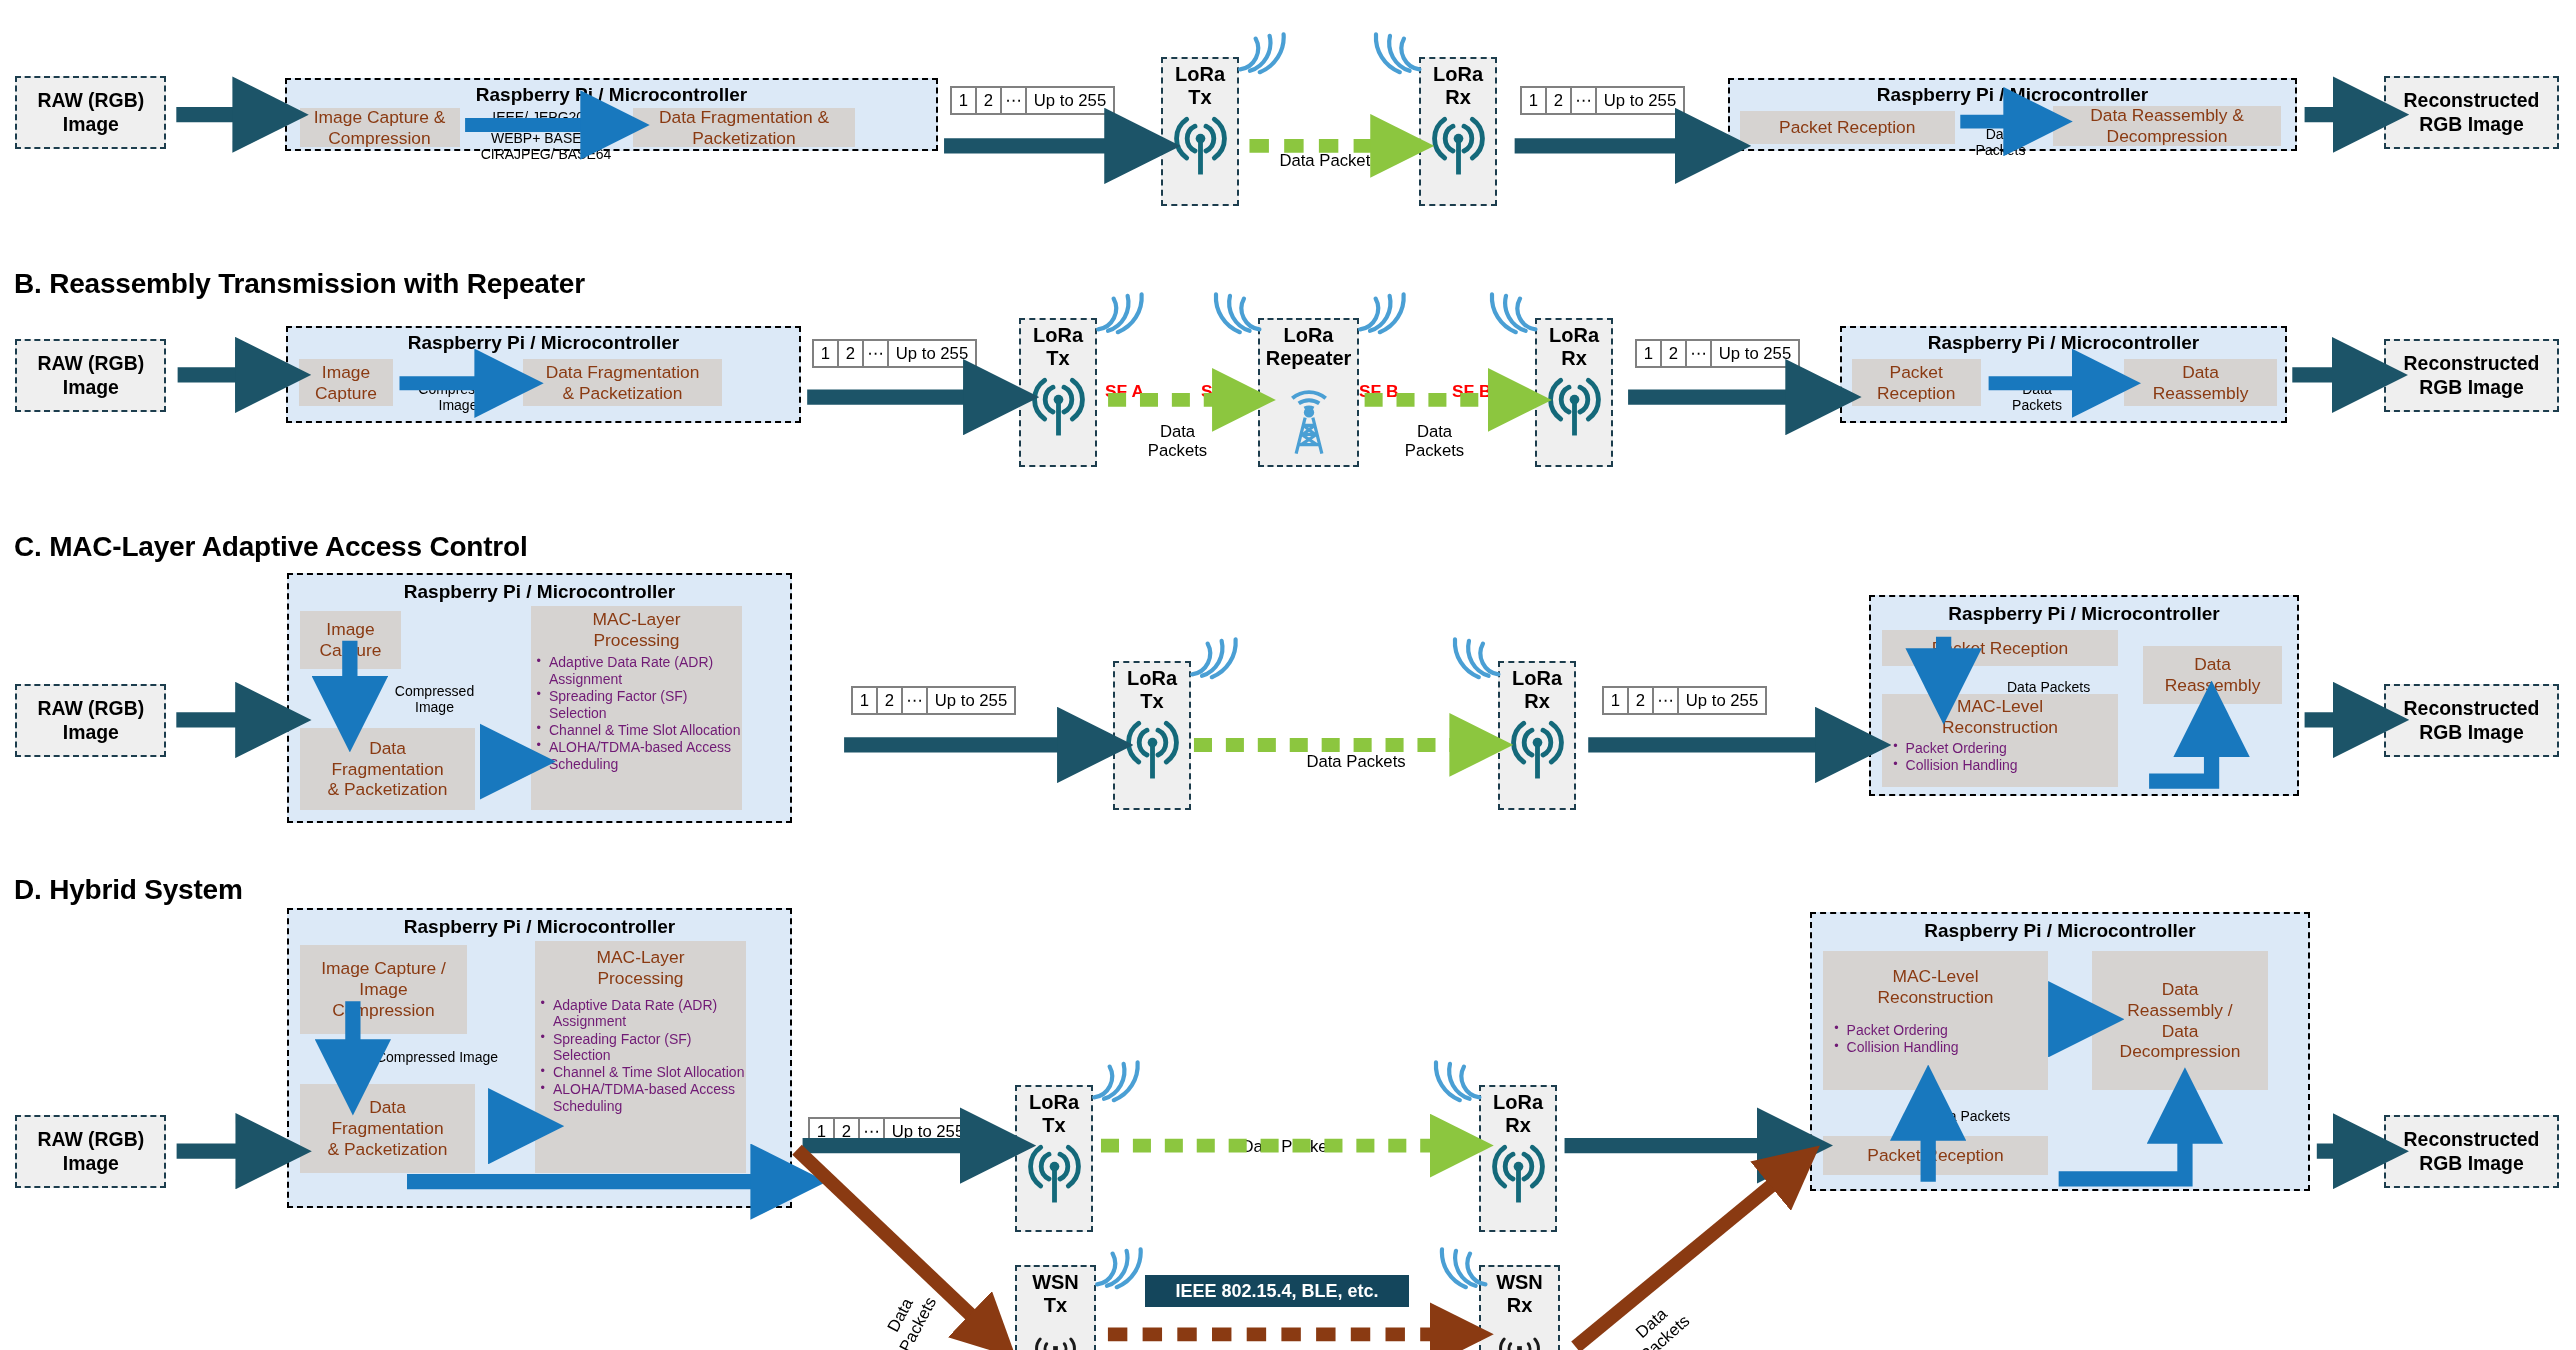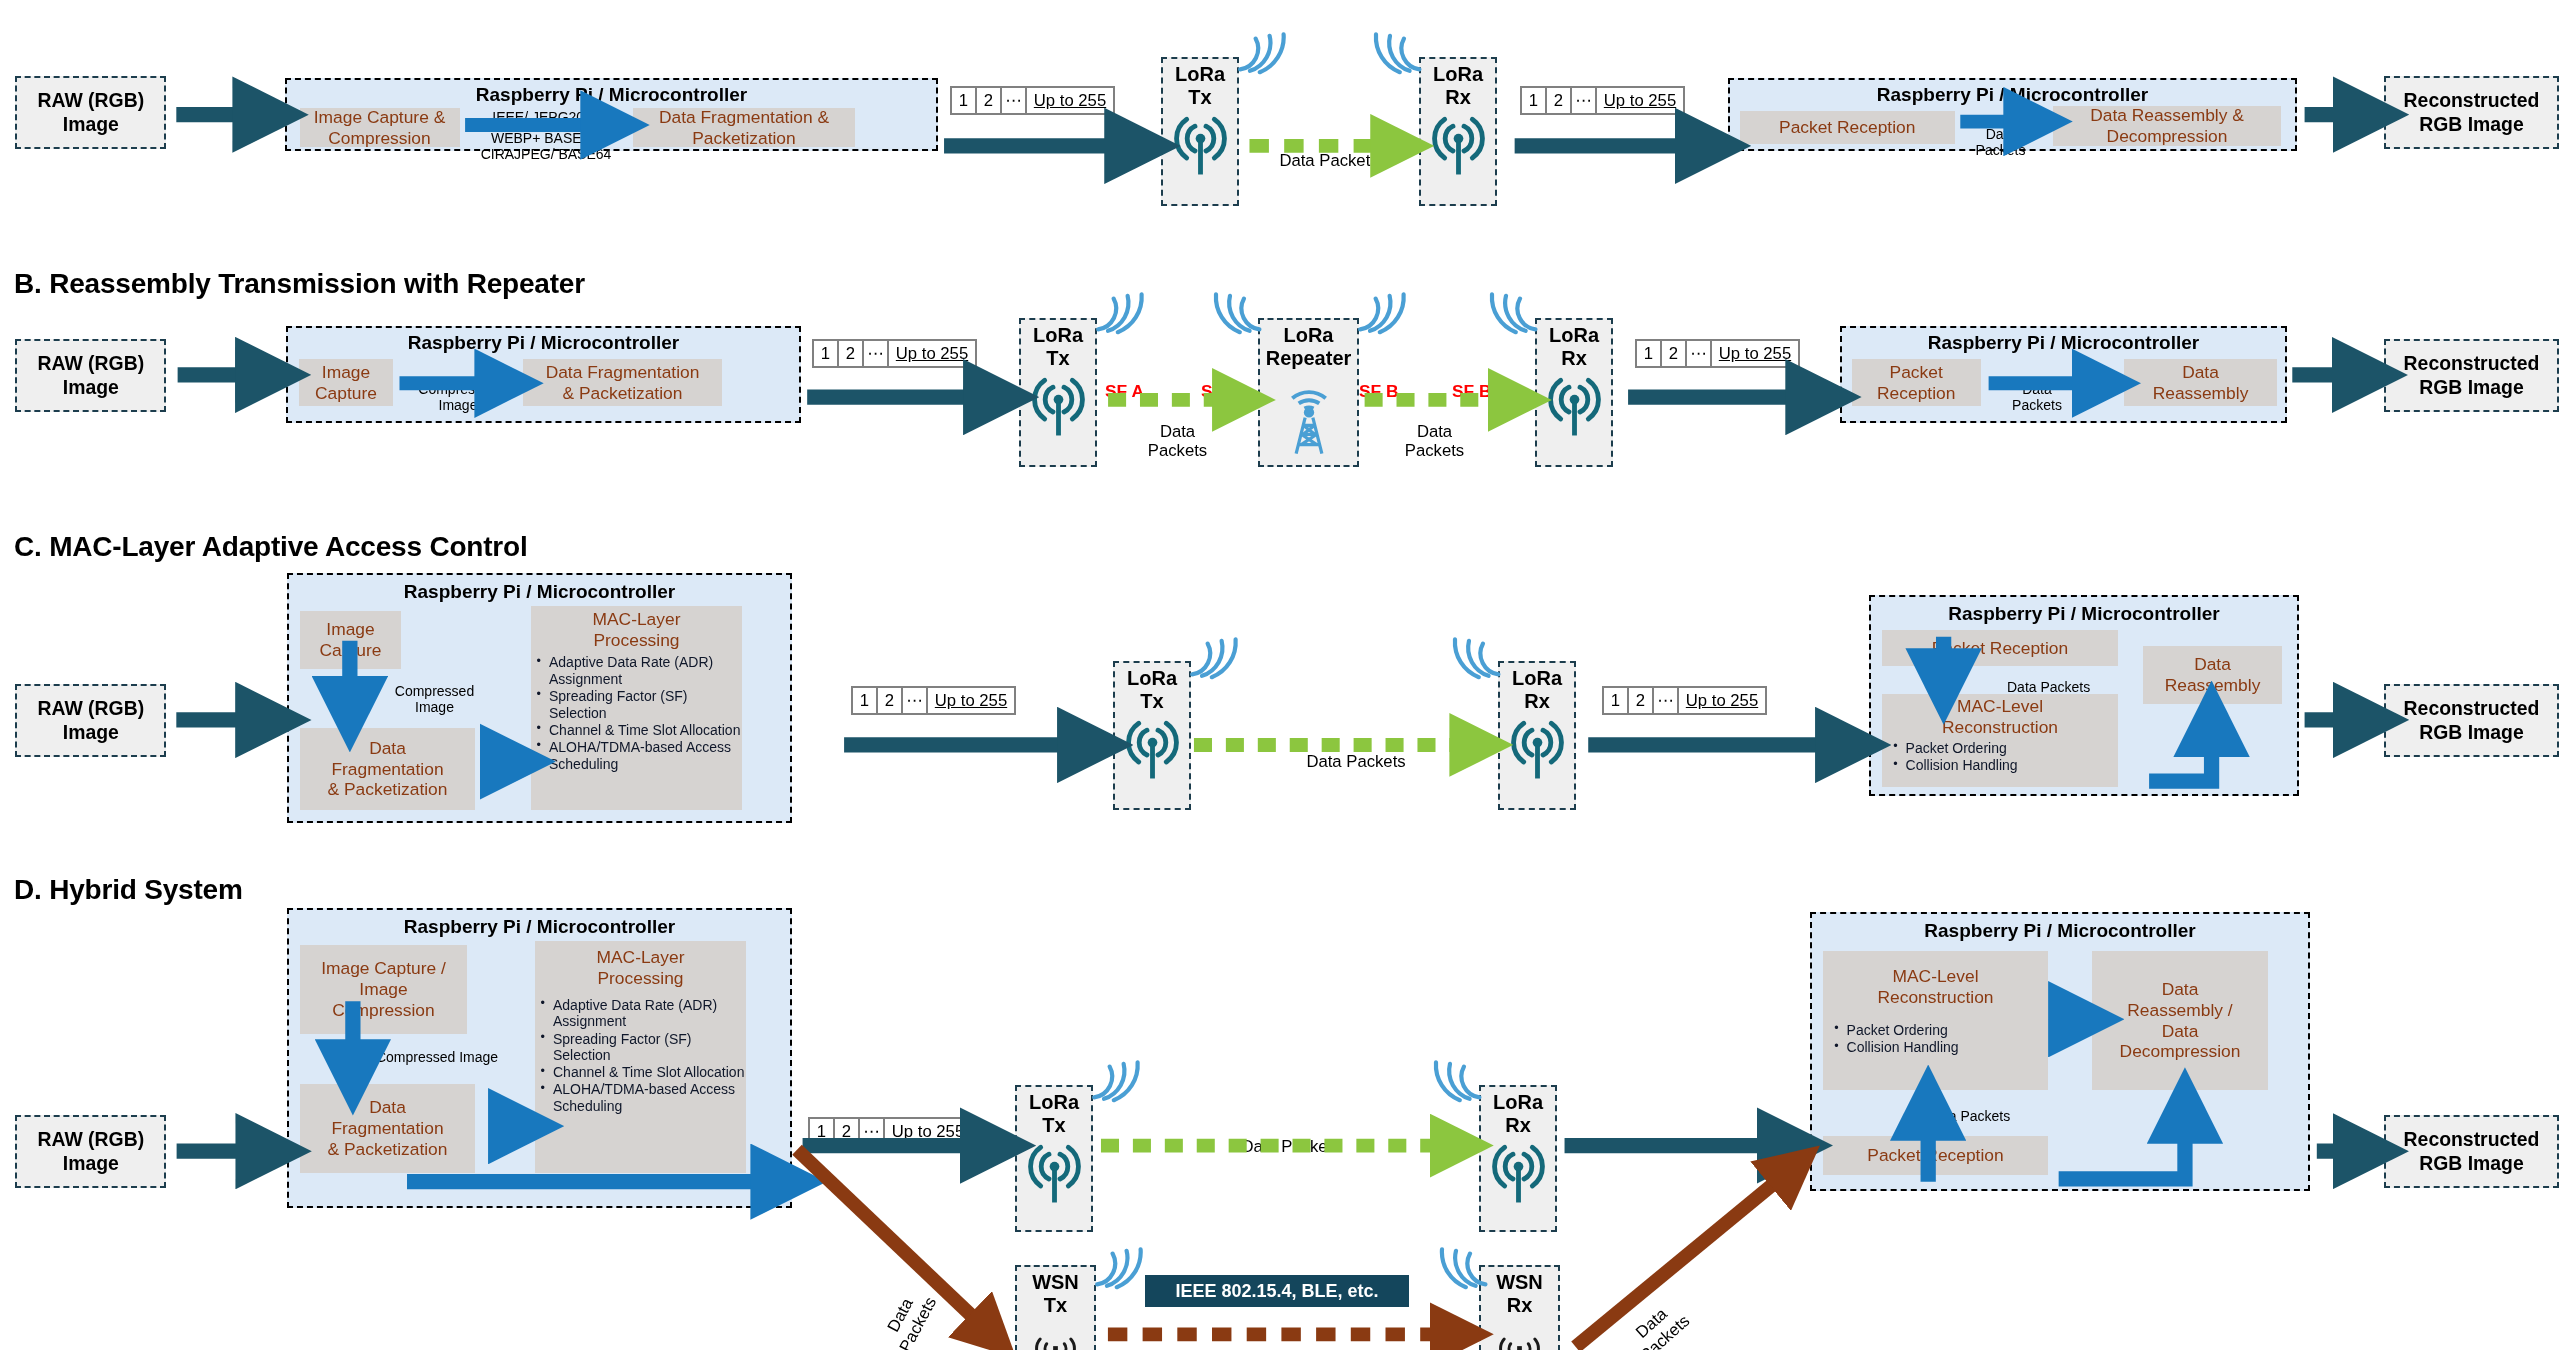--- a/index.html
+++ b/index.html
@@ -30,39 +30,39 @@
     font-size:19px; font-weight:bold; color:#000; white-space:nowrap;
   }
   .gray {
     position:absolute; background:#d6d3d1; color:#8a3a12;
     display:flex; align-items:center; justify-content:center;
     text-align:center; line-height:1.2;
   }
   .bulletbox { position:absolute; background:#d6d3d1; color:#000; }
   .bulletbox ul { list-style:none; margin:0; padding:0; }
   .bulletbox li {
-    position:relative; padding-left:18px; color:#0f172a;
+    position:relative; padding-left:18px; color:#701a75;
     line-height:1.18; margin-bottom:0.7px;
   }
   .bulletbox li:before {
     content:"\2022"; position:absolute; left:5.6px; top:-0.7px; font-size:0.9em;
   }
   .lbl {
     position:absolute; color:#000; text-align:center; line-height:1.15;
     white-space:pre-line;
   }
   .sf { position:absolute; color:#ff0000; font-weight:bold; font-size:17.4px; white-space:nowrap;}
 
   
   .pkt { position:absolute; display:flex; border:2.1px solid #808080; background:#fff; }
   .pkt div {
     border-right:2.1px solid #808080; display:flex; align-items:center;
     justify-content:center; font-size:16.7px; color:#000; background:#fff;
   }
-  .pkt div:last-child { border-right:none;text-decoration:underline; }
+  .pkt div:last-child { border-right:none; }
 
   
   svg.ov { position:absolute; left:0; top:0; overflow:visible; pointer-events:none; }
 
   
   .node {
     position:absolute; border:2.8px dashed #1c3d4d; background:#efefef;
     display:flex; flex-direction:column; align-items:center;
   }
   .node .nm { font-weight:bold; color:#000; text-align:center; line-height:1.15; }

